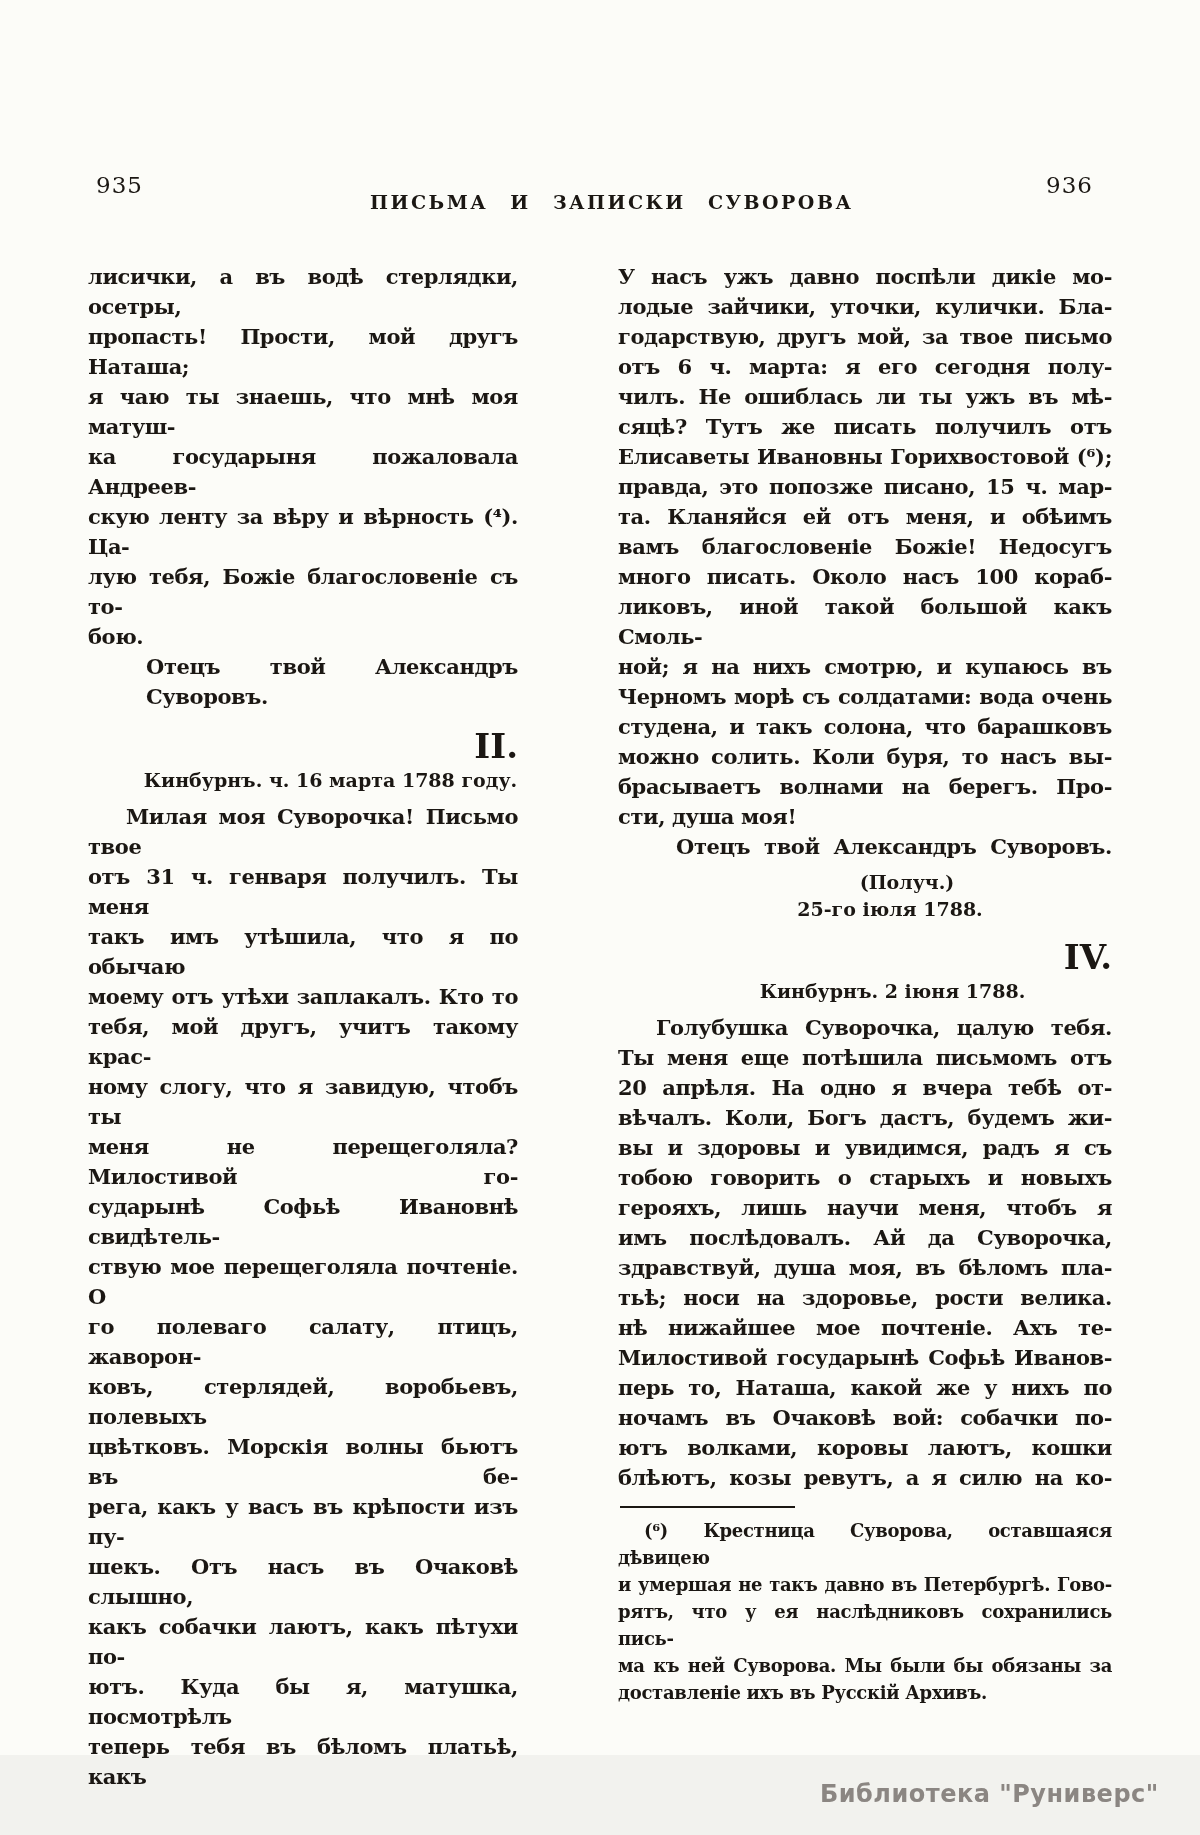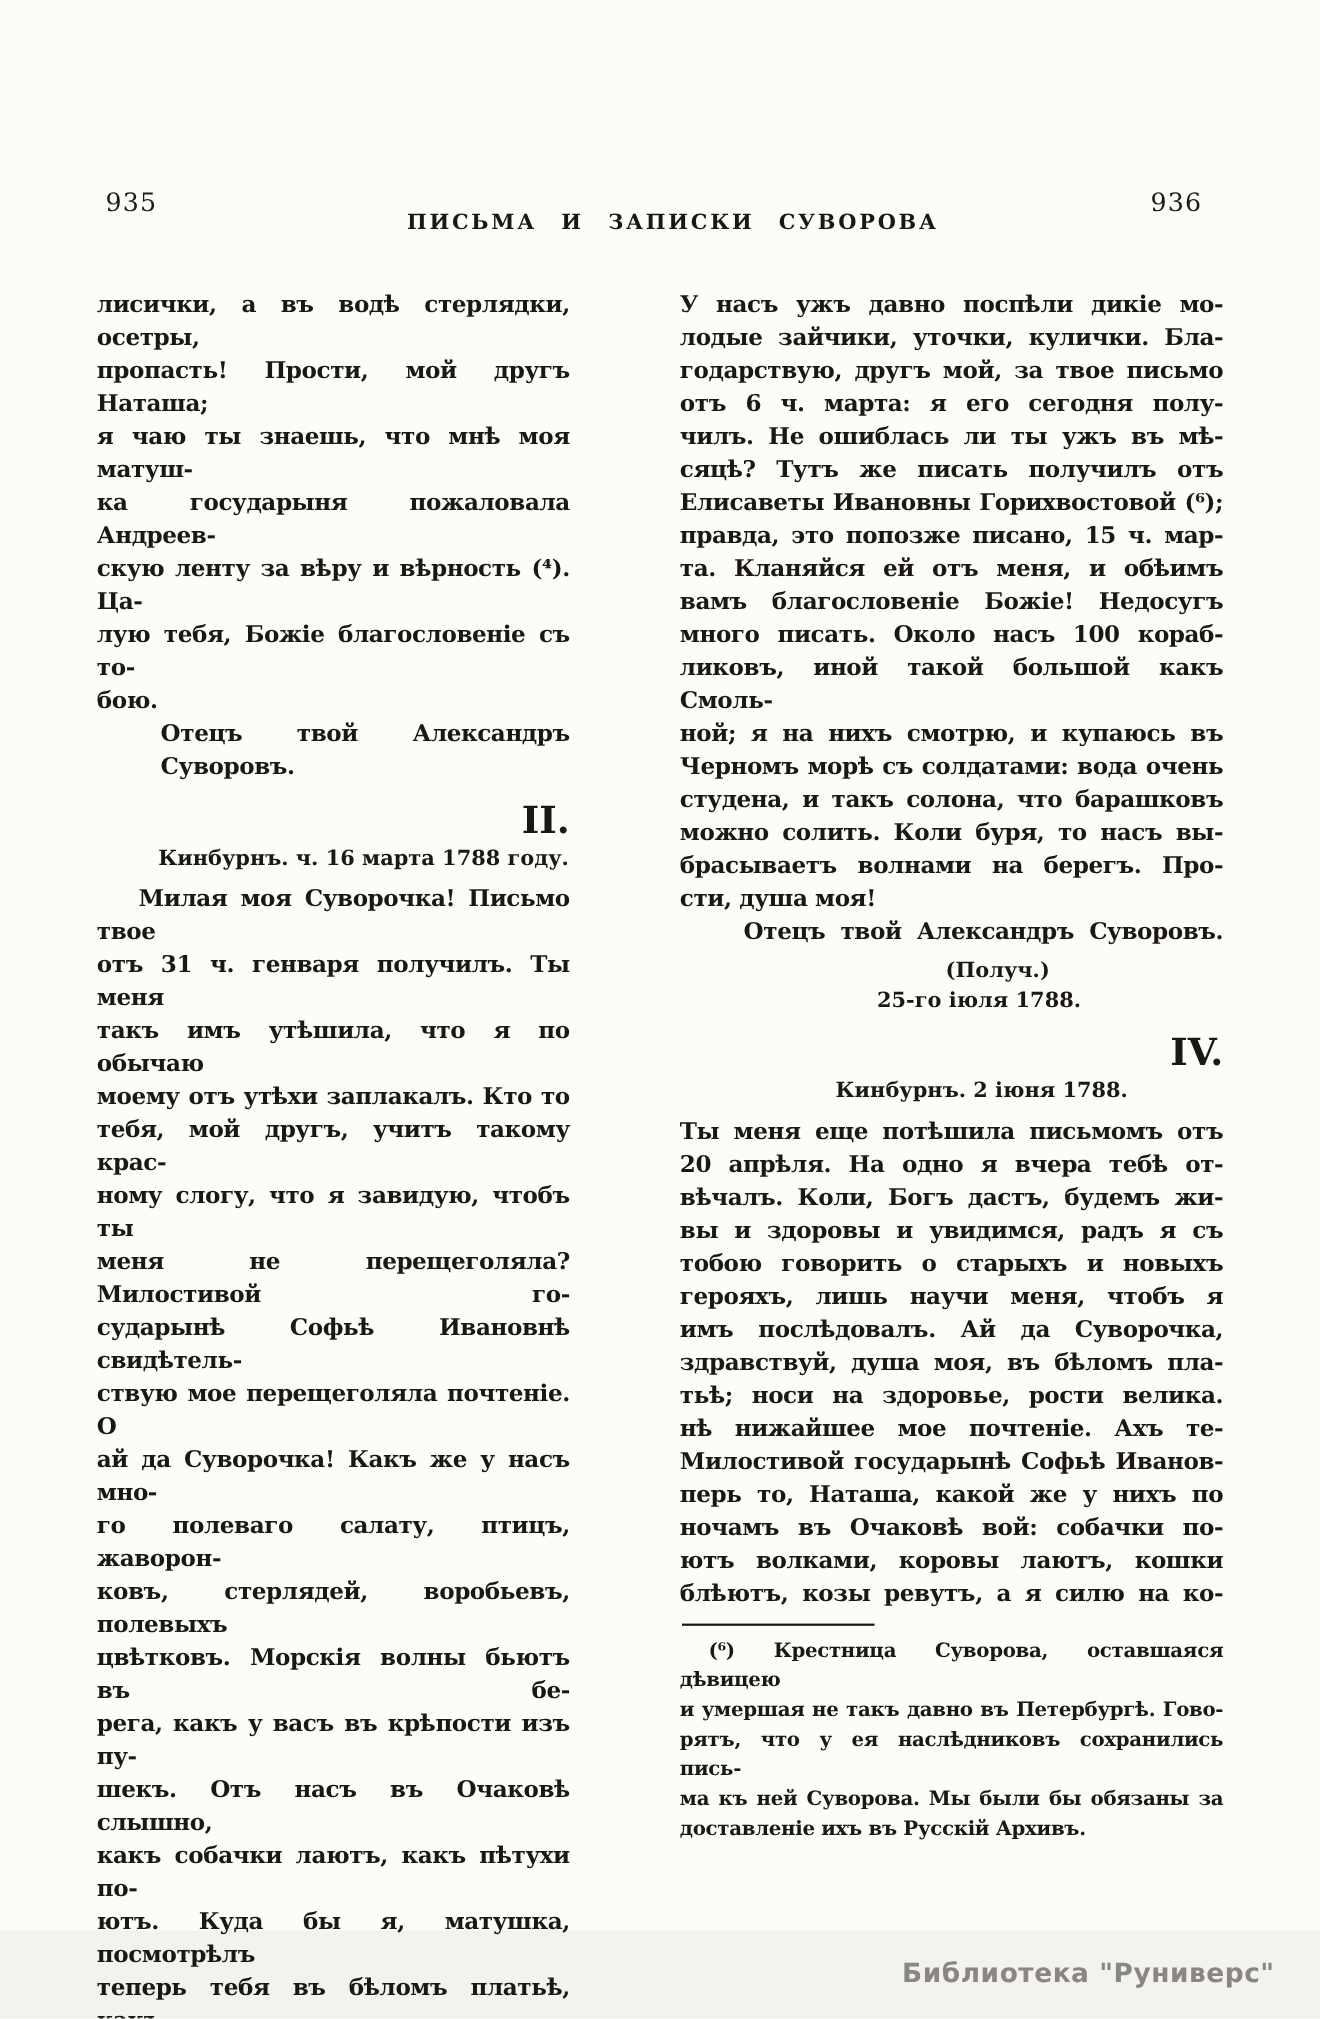--- a/index.html
+++ b/index.html
@@ -86,21 +86,20 @@
     <div class="block paragraph">
       <div class="line indent">Милая моя Суворочка! Письмо твое</div>
       <div class="line">отъ 31 ч. генваря получилъ. Ты меня</div>
       <div class="line">такъ имъ утѣшила, что я по обычаю</div>
       <div class="line">моему отъ утѣхи заплакалъ. Кто то</div>
       <div class="line">тебя, мой другъ, учитъ такому крас-</div>
       <div class="line">ному слогу, что я завидую, чтобъ ты</div>
       <div class="line">меня не перещеголяла? Милостивой го-</div>
       <div class="line">сударынѣ Софьѣ Ивановнѣ свидѣтель-</div>
       <div class="line">ствую мое перещеголяла почтеніе. О</div>
-      <div class="line">ай да Суворочка! Какъ же у насъ мно-</div>
       <div class="line">го полеваго салату, птицъ, жаворон-</div>
       <div class="line">ковъ, стерлядей, воробьевъ, полевыхъ</div>
       <div class="line">цвѣтковъ. Морскія волны бьютъ въ бе-</div>
       <div class="line">рега, какъ у васъ въ крѣпости изъ пу-</div>
       <div class="line">шекъ. Отъ насъ въ Очаковѣ слышно,</div>
       <div class="line">какъ собачки лаютъ, какъ пѣтухи по-</div>
       <div class="line">ютъ. Куда бы я, матушка, посмотрѣлъ</div>
       <div class="line">теперь тебя въ бѣломъ платьѣ, какъ</div>
     </div>
   </div>
@@ -127,20 +126,21 @@
       <div class="line last">сти, душа моя!</div>
     </div>
     <div class="line signature">Отецъ твой Александръ Суворовъ.</div>
     <div class="received">
       <div class="rline">(Получ.)</div>
       <div class="rline">25-го іюля 1788.</div>
     </div>
     <div class="heading">IV.</div>
     <div class="dateline">Кинбурнъ. 2 іюня 1788.</div>
     <div class="block paragraph">
+      <div class="line indent">Голубушка Суворочка, цалую тебя.</div>
       <div class="line">Ты меня еще потѣшила письмомъ отъ</div>
       <div class="line">20 апрѣля. На одно я вчера тебѣ от-</div>
       <div class="line">вѣчалъ. Коли, Богъ дастъ, будемъ жи-</div>
       <div class="line">вы и здоровы и увидимся, радъ я съ</div>
       <div class="line">тобою говорить о старыхъ и новыхъ</div>
       <div class="line">герояхъ, лишь научи меня, чтобъ я</div>
       <div class="line">имъ послѣдовалъ. Ай да Суворочка,</div>
       <div class="line">здравствуй, душа моя, въ бѣломъ пла-</div>
       <div class="line">тьѣ; носи на здоровье, рости велика.</div>
       <div class="line">нѣ нижайшее мое почтеніе. Ахъ те-</div>

